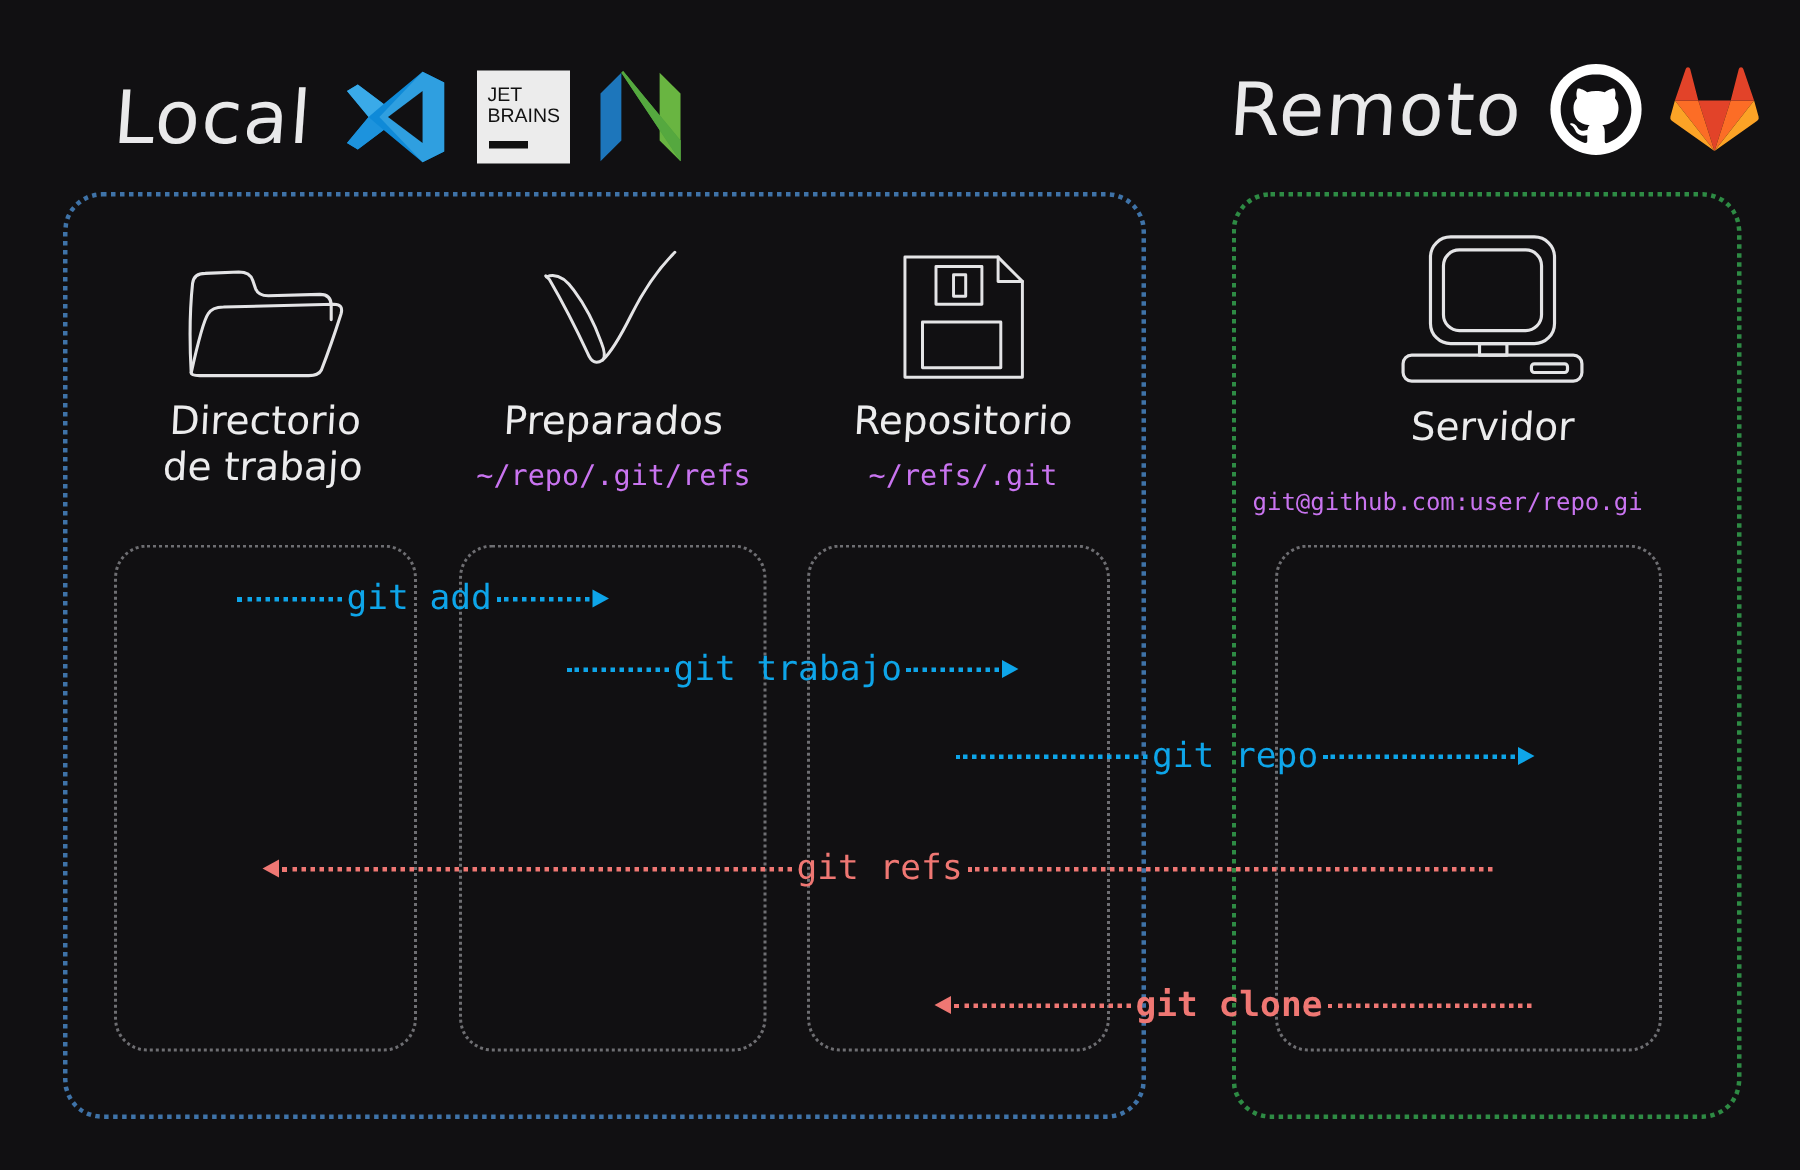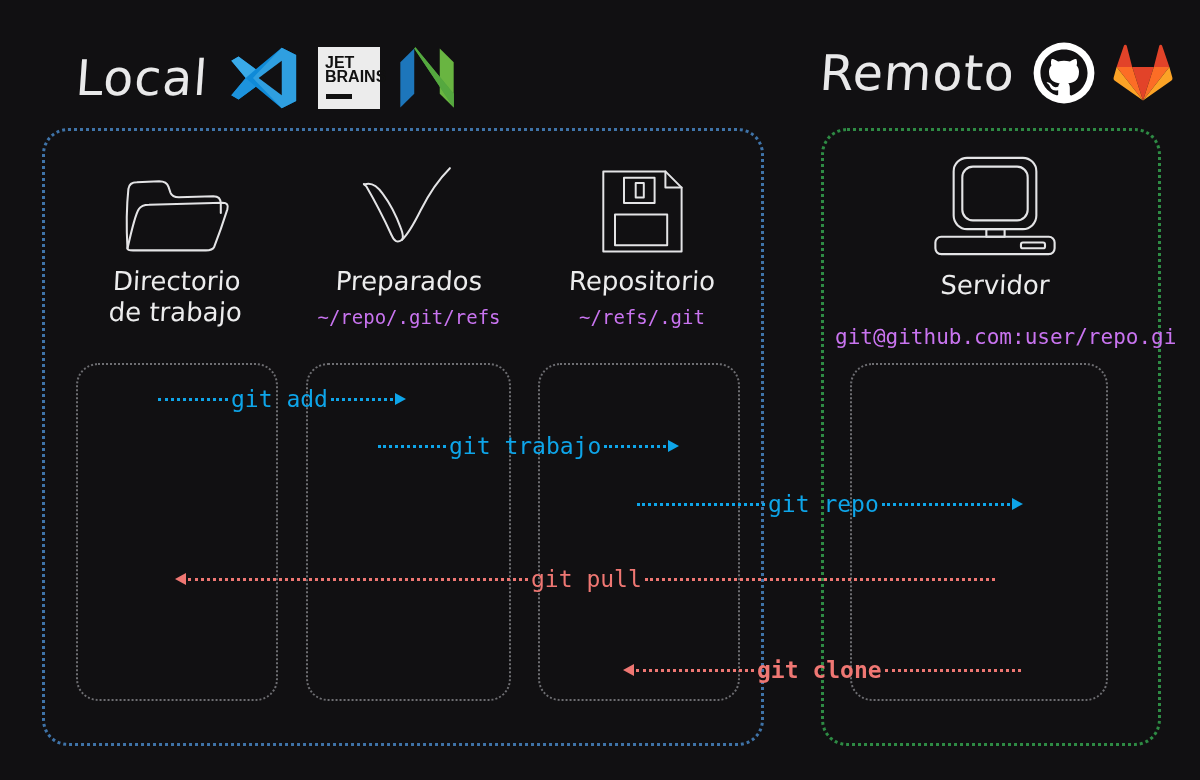--- a/index.html
+++ b/index.html
@@ -62,21 +62,21 @@
     font-family:"DejaVu Sans Mono", monospace;
     font-size:19px;
     margin-top:9px;
     white-space:nowrap;
   }
   #col-working{left:66px;top:164px;width:220px;}
   #col-staged{left:296px;top:164px;width:226px;}
   #col-repository{left:532px;top:164px;width:220px;}
   #col-server{left:840px;top:164px;width:310px;}
   #col-server .col-path{
-    font-size:21px;
+    font-size:16px;
     position:absolute;
     left:-5px;
     top:152px;
     width:360px;
     text-align:left;
   }
   #col-server .col-title{margin-top:14px;}
 
   
   .lane{
@@ -132,21 +132,21 @@
 
     <svg class="logo" width="74" height="72" viewBox="0 0 100 100">
       <path d="M76 8 L96 18 L96 82 L76 92 L40 62 L16 80 L6 74 L26 50 L6 26 L16 20 L40 38 Z" fill="#0f8ad8"></path>
       <path d="M76 8 L96 18 L96 82 L76 92 L36 50 Z" fill="#2f9fe0"></path>
       <path d="M76 26 L76 74 L44 50 Z" fill="#111012"></path>
       <path d="M6 26 L16 20 L40 38 L26 50 Z" fill="#3aaae8"></path>
       <path d="M6 74 L16 80 L40 62 L26 50 Z" fill="#1d93dd"></path>
     </svg>
 
     <div style="width:62px;height:62px;background:#ececec;position:relative;">
-      <div style="position:absolute;left:7px;top:9px;color:#111;font-family:'Liberation Sans',sans-serif;font-weight:bold;font-size:16px;line-height:14px;">
+      <div style="position:absolute;left:7px;top:9px;color:#111;font-family:'Liberation Sans',sans-serif;font-weight:normal;font-size:13px;line-height:14px;">
         <span>JET</span><br>
         <span>BRAINS</span>
       </div>
       <div style="position:absolute;left:8px;bottom:10px;width:26px;height:5px;background:#111;"></div>
     </div>
 
     <svg class="logo" width="58" height="64" viewBox="0 0 100 110">
       <path d="M4 28 L28 4 L28 82 L4 106 Z" fill="#1d76bb"></path>
       <path d="M96 28 L72 4 L72 82 L96 106 Z" fill="#69b541"></path>
       <path d="M28 4 L96 106 L96 82 L30 2 Z" fill="#4ca03c"></path>
@@ -264,21 +264,21 @@
     </div>
   </div>
 
   <div class="flow flow-red" id="flow-pull">
     <div class="head">
       <svg width="16" height="16" viewBox="0 0 16 16">
           <path d="M14 2 L3 8 L14 14 Z" fill="currentColor"></path>
         </svg>
     </div>
     <div class="seg" style="width:340px"></div>
-    <div class="lbl">git pull</div>
+    <div class="lbl">git refs</div>
     <div class="seg" style="width:350px"></div>
   </div>
 
   <div class="flow flow-red" id="flow-clone">
     <div class="head">
       <svg width="16" height="16" viewBox="0 0 16 16">
           <path d="M14 2 L3 8 L14 14 Z" fill="currentColor"></path>
         </svg>
     </div>
     <div class="seg" style="width:118px"></div>

